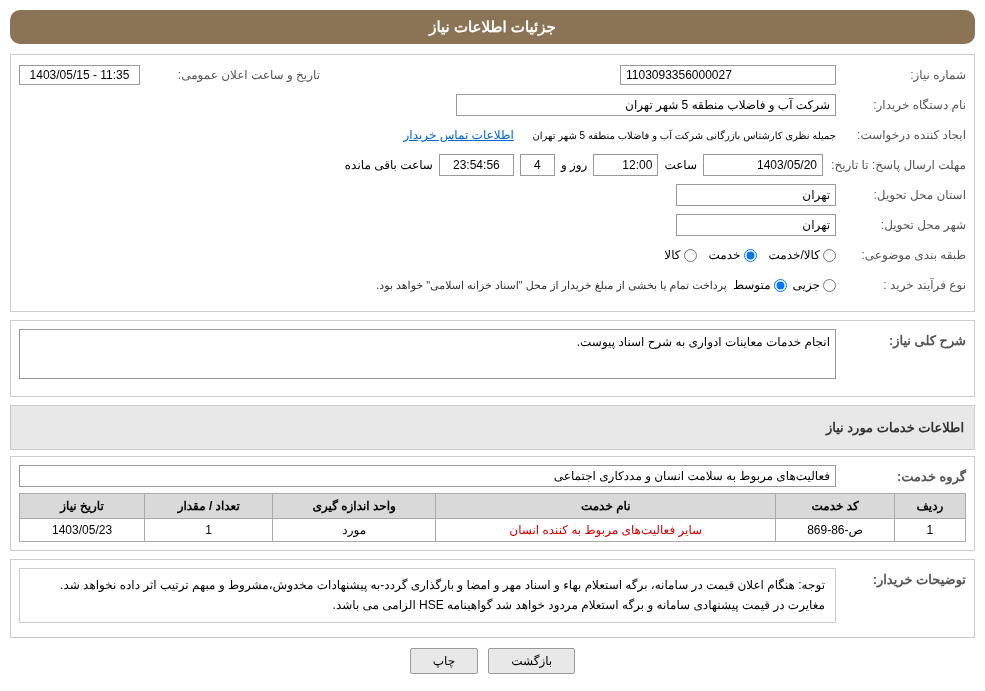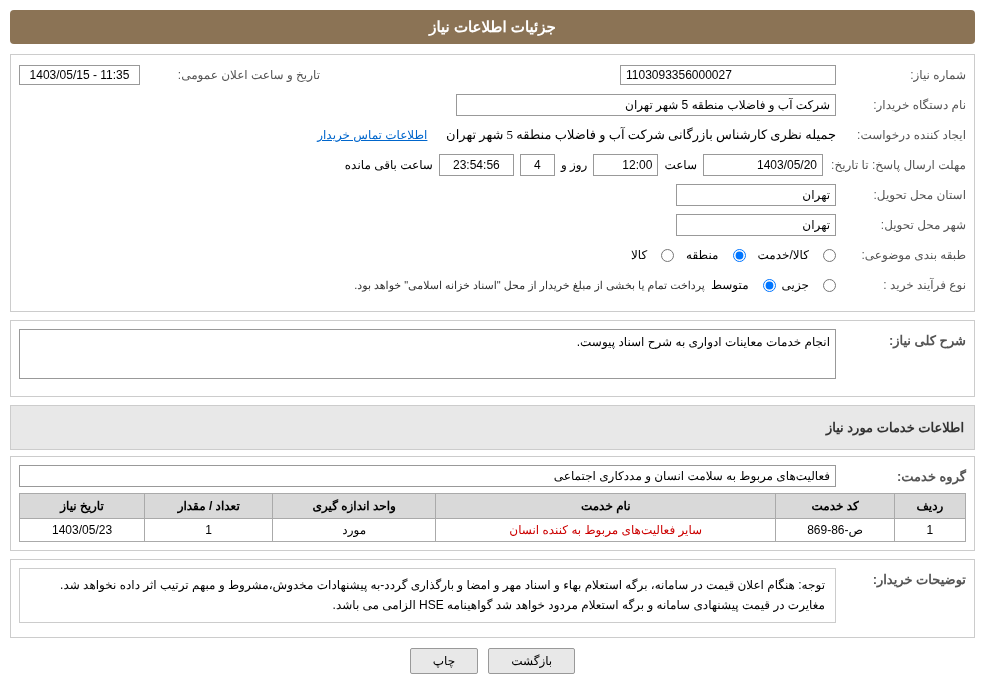--- a/index.html
+++ b/index.html
@@ -17,21 +17,21 @@
       padding: 10px;
     }
     .header-bar {
       background: #8B7355;
       color: #fff;
       text-align: center;
       padding: 8px 15px;
       font-size: 15px;
       font-weight: bold;
       margin-bottom: 10px;
-      border-radius: 4px;
+      border-radius: 10px;
     }
     .section-block {
       border: 1px solid #ccc;
       padding: 8px;
       margin-bottom: 8px;
       background: #fff;
     }
     .info-row {
       display: flex;
       align-items: center;
@@ -56,21 +56,21 @@
       background: #fff;
       padding: 2px 5px;
       font-size: 12px;
       font-family: Tahoma, Arial, sans-serif;
       direction: rtl;
       min-height: 22px;
     }
     .input-date { width: 120px; }
     .link-blue { color: #0066cc; text-decoration: underline; cursor: pointer; }
     .radio-group { display: flex; align-items: center; gap: 12px; direction: rtl; }
-    .radio-item { display: flex; align-items: center; gap: 14px; }
+    .radio-item { display: flex; align-items: center; gap: 3px; }
     .textarea-box {
       width: 100%;
       border: 1px solid #999;
       padding: 5px;
       font-size: 12px;
       font-family: Tahoma, Arial, sans-serif;
       direction: rtl;
       min-height: 50px;
       resize: none;
       background: #fff;
@@ -213,21 +213,21 @@
     <div class="info-row">
       <div class="label-col">نام دستگاه خریدار:</div>
       <div class="value-col">
         <input class="input-box" style="width: 380px;" type="text" value="شرکت آب و فاضلاب منطقه 5 شهر تهران" readonly="">
       </div>
     </div>
 
     <div class="info-row">
       <div class="label-col">ایجاد کننده درخواست:</div>
       <div class="value-col">
-        <span style="font-size:13px;font-family:Liberation Serif, serif;">جمیله نظری کارشناس بازرگانی شرکت آب و فاضلاب منطقه 5 شهر تهران</span>
+        <span style="font-size:10px;">جمیله نظری کارشناس بازرگانی شرکت آب و فاضلاب منطقه 5 شهر تهران</span>
         &nbsp;&nbsp;
         <span class="link-blue">اطلاعات تماس خریدار</span>
       </div>
     </div>
 
     <div class="info-row">
       <div class="label-col">مهلت ارسال پاسخ: تا تاریخ:</div>
       <div class="value-col">
         <input class="input-box input-date" type="text" value="1403/05/20" readonly="" style="">
         <span>ساعت</span>
@@ -255,21 +255,21 @@
 
     <div class="info-row">
       <div class="label-col">طبقه بندی موضوعی:</div>
       <div class="value-col radio-group">
         <label class="radio-item">
           <input type="radio" name="tabaqe" style="">
           <span>کالا/خدمت</span>
         </label>
         <label class="radio-item">
           <input type="radio" name="tabaqe" checked="" style="">
-          <span>منطقه</span>
+          <span>خدمت</span>
         </label>
         <label class="radio-item">
           <input type="radio" name="tabaqe" style="">
           <span>کالا</span>
         </label>
       </div>
     </div>
 
     <div class="info-row">
       <div class="label-col">نوع فرآیند خرید :</div>

